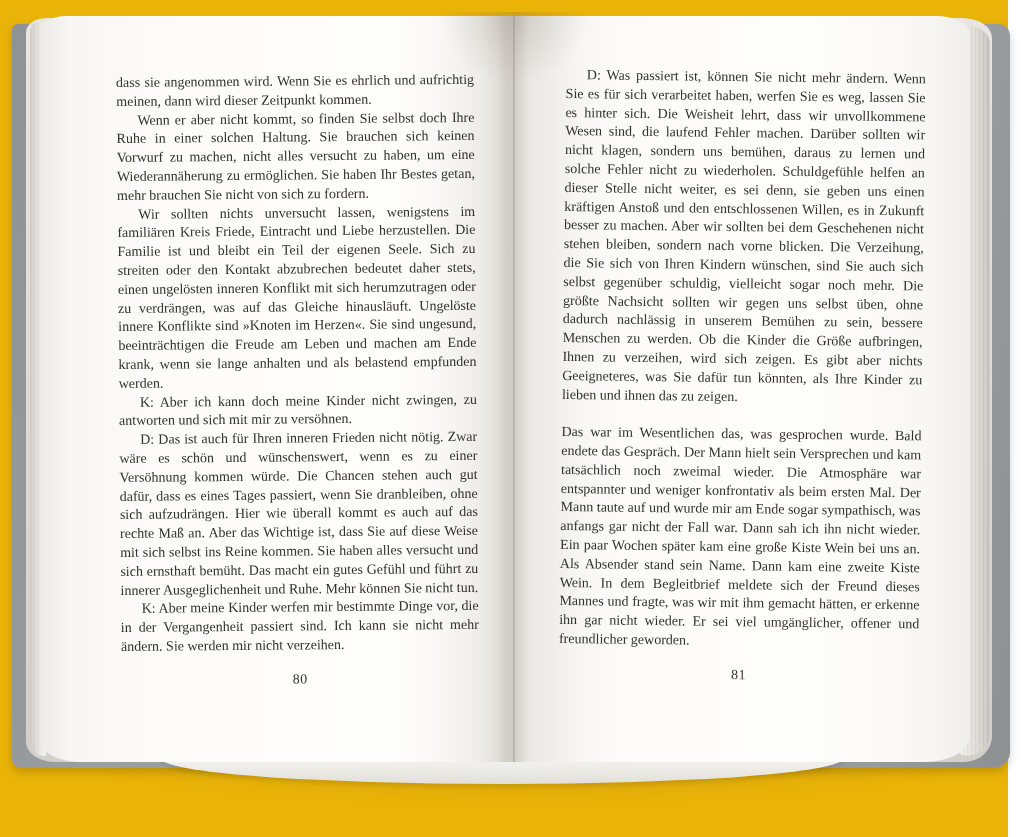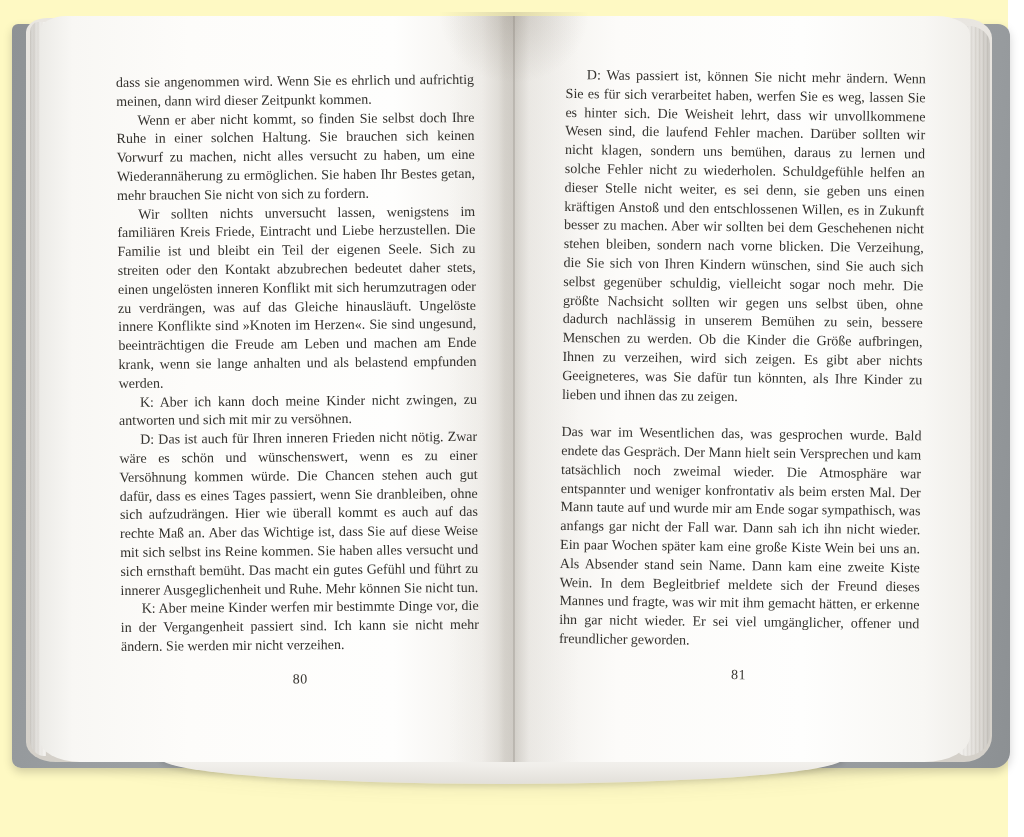--- a/index.html
+++ b/index.html
@@ -8,21 +8,21 @@
     width: 1024px;
     height: 837px;
     background: #ffffff;
     overflow: hidden;
     font-family: "Liberation Serif", "DejaVu Serif", serif;
   }
   .scene {
     position: relative;
     width: 1008px;
     height: 837px;
-    background: #fef9c3;
+    background: #eab308;
   }
   .book {
     position: absolute;
     left: 10px;
     top: 16px;
     width: 1004px;
     height: 770px;
   }
   
   .ground-shadow {

